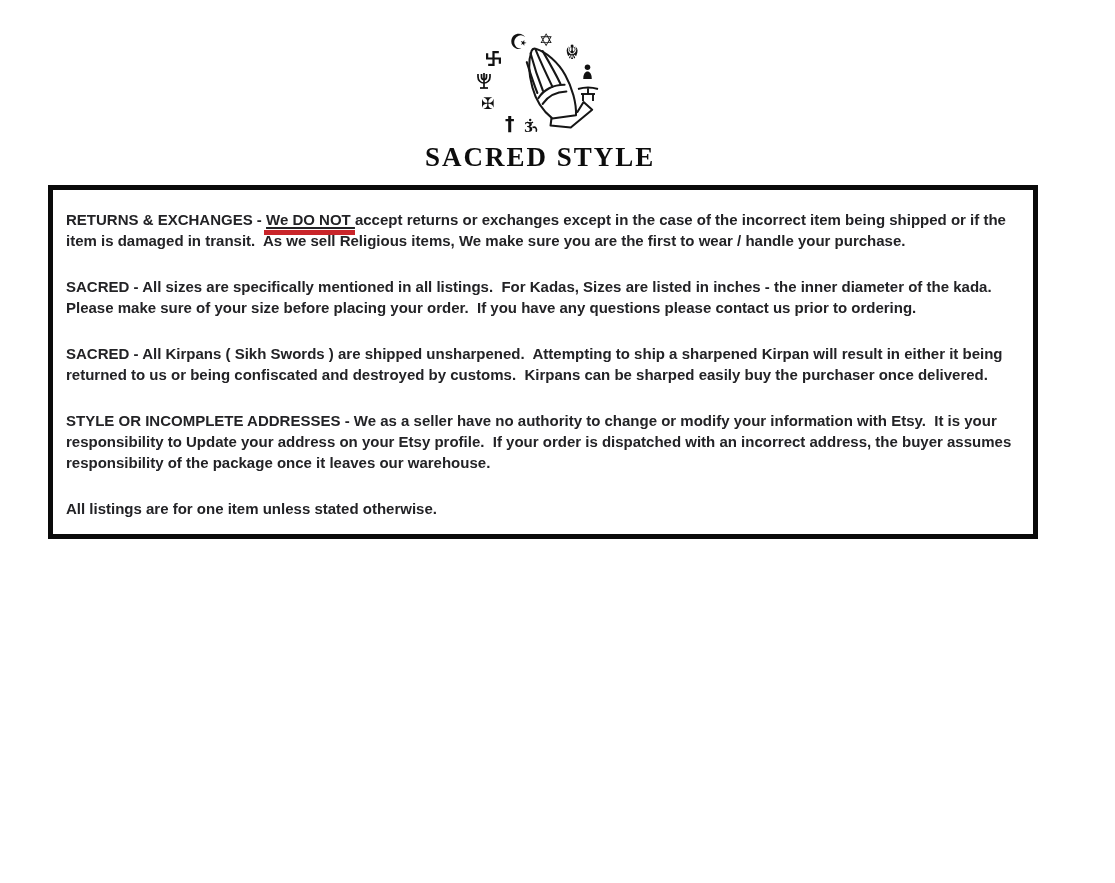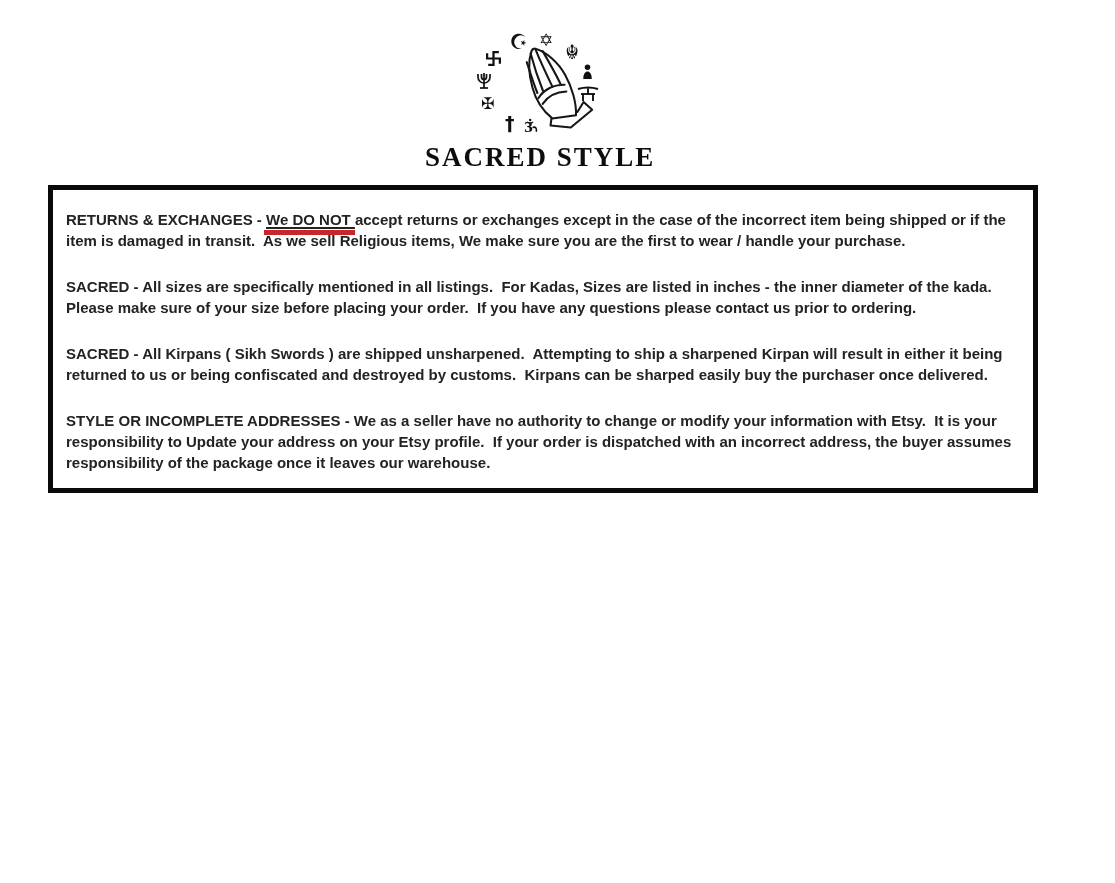--- a/index.html
+++ b/index.html
@@ -95,14 +95,15 @@
   <p class="para"><span>RETURNS &amp; EXCHANGES</span><span> - </span><span class="emph">We DO NOT </span><span>accept returns or exchanges except in the case of the incorrect item being shipped or if the item is damaged in transit.  As we sell Religious items, We make sure you are the first to wear / handle your purchase.</span></p>
 
 
   <p class="para"><span>SACRED</span><span> - </span><span>All sizes are specifically mentioned in all listings.  For Kadas, Sizes are listed in inches - the inner diameter of the kada.  Please make sure of your size before placing your order.  If you have any questions please contact us prior to ordering.</span></p>
 
 
   <p class="para"><span>SACRED</span><span> - </span><span>All Kirpans ( Sikh Swords ) are shipped unsharpened.  Attempting to ship a sharpened Kirpan will result in either it being returned to us or being confiscated and destroyed by customs.  Kirpans can be sharped easily buy the purchaser once delivered.</span></p>
 
   <p class="para"><span>STYLE OR INCOMPLETE ADDRESSES</span><span> - </span><span>We as a seller have no authority to change or modify your information with Etsy.  It is your responsibility to Update your address on your Etsy profile.  If your order is dispatched with an incorrect address, the buyer assumes responsibility of the package once it leaves our warehouse.</span></p>
 
+  <p class="para"><span>All listings are for one item unless stated otherwise.</span></p>
 
 </section>
 
 </body></html>

